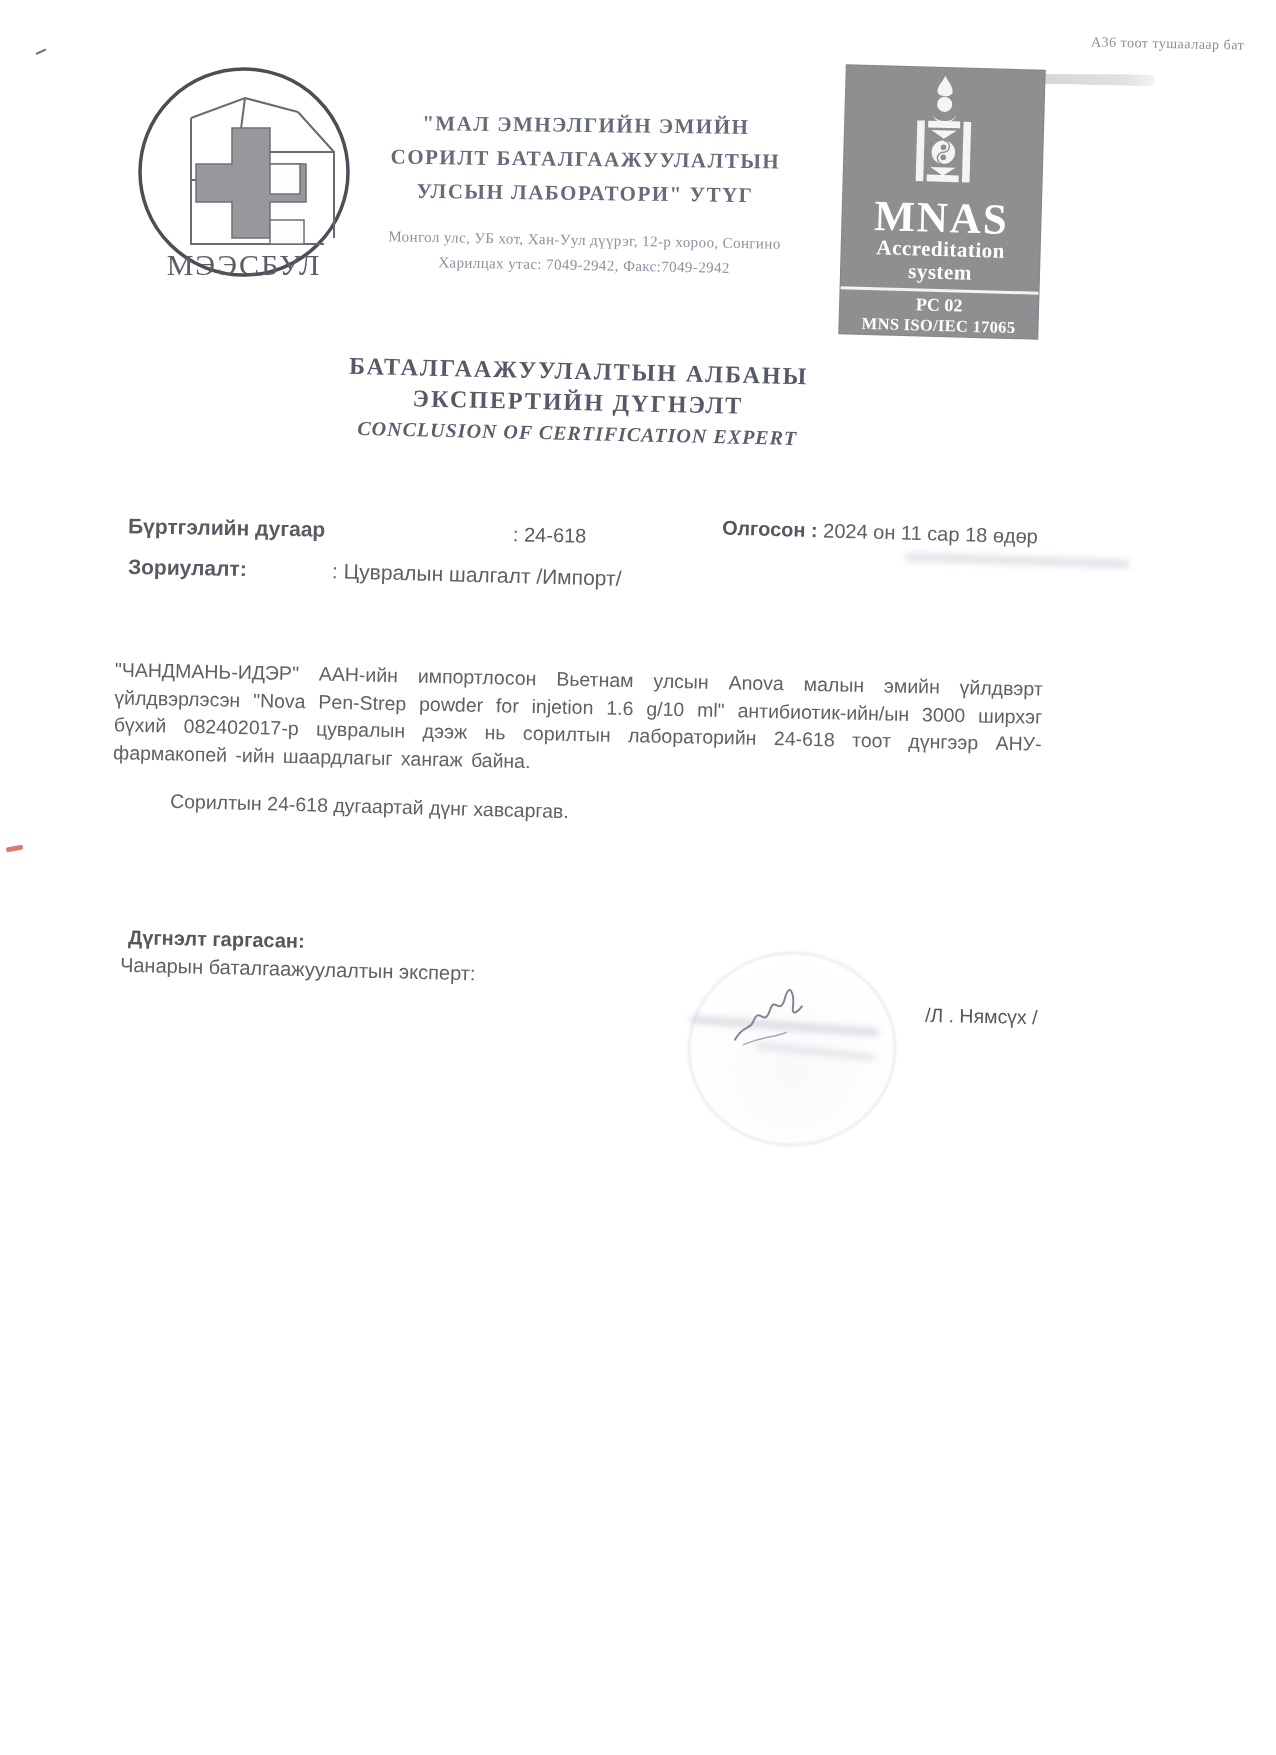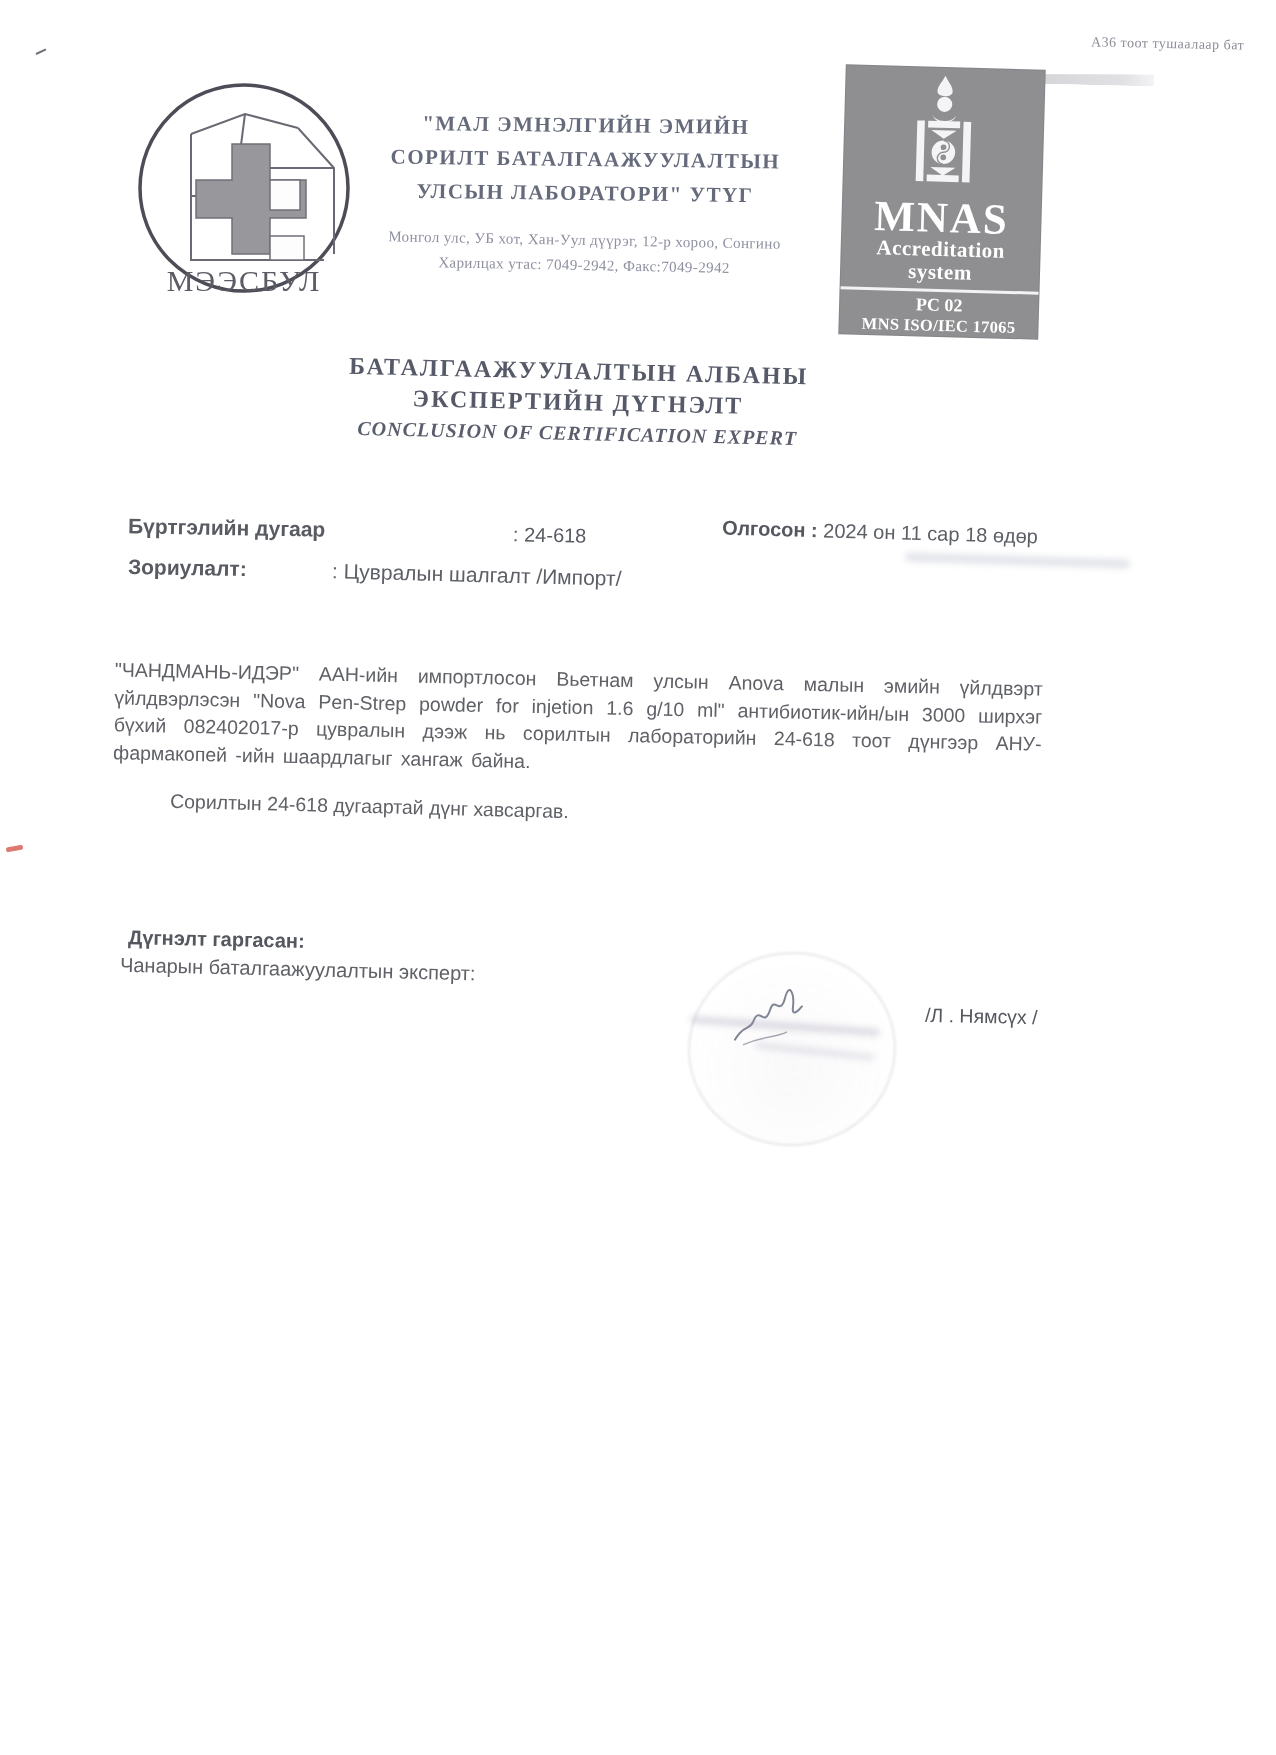--- a/index.html
+++ b/index.html
@@ -11,21 +11,21 @@
   
   .corner-note{
     top:36px;right:32px;font-family:"Liberation Serif",serif;
     font-size:14px;color:#8d8d99;transform:rotate(1.2deg);letter-spacing:.5px;
   }
   .scan-speck{top:44px;left:34px;width:11px;height:7px;border-bottom:2.5px solid #4c4c55;transform:rotate(-25deg);opacity:.8;}
   .scan-wedge{top:72px;left:944px;width:210px;height:12px;
     background:linear-gradient(90deg,#9a9aa0,#c9c9cf 85%,#e9e9ee);
     transform:rotate(1.4deg);opacity:.55;clip-path:polygon(0 35%,100% 0,100% 100%,0 100%);}
   
-  .logo-wrap{top:76px;left:128px;width:232px;height:226px;}
+  .logo-wrap{top:60px;left:128px;width:232px;height:226px;}
   .logo-wrap svg{width:100%;height:100%;}
   
   .org-block{
     top:108px;left:355px;width:460px;text-align:center;
     font-family:"Liberation Serif",serif;transform:rotate(.7deg);
   }
   .org-line{font-size:21px;font-weight:bold;color:#666b7c;letter-spacing:1.5px;line-height:34px;}
   .org-addr{font-size:15px;color:#8e90a0;line-height:25px;letter-spacing:.4px;}
   .org-addr-wrap{margin-top:18px;transform:rotate(.4deg);}
   

